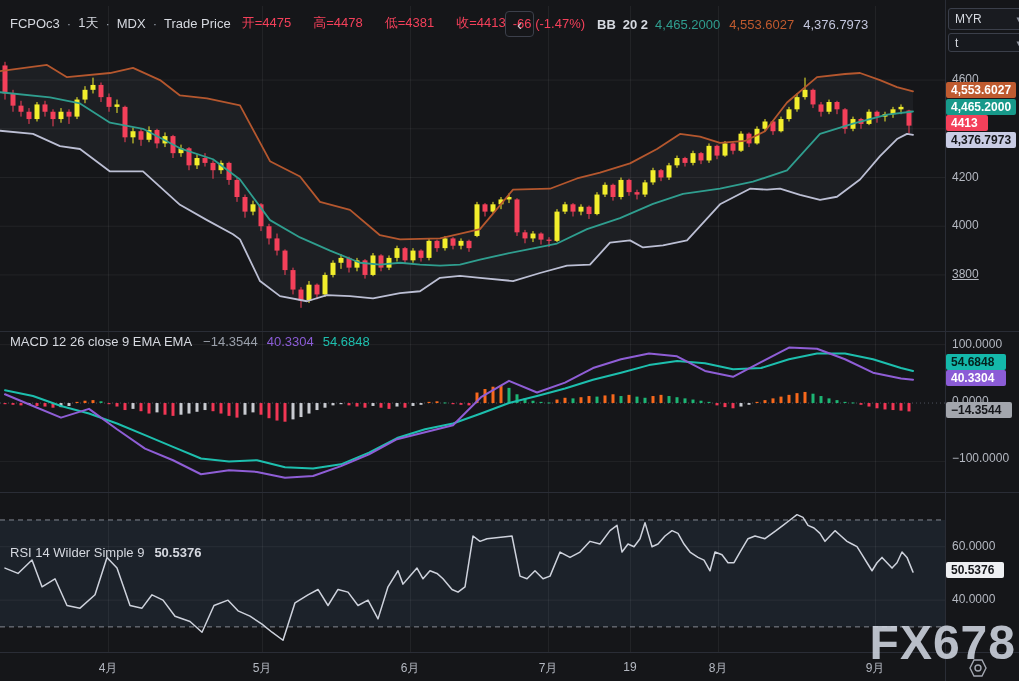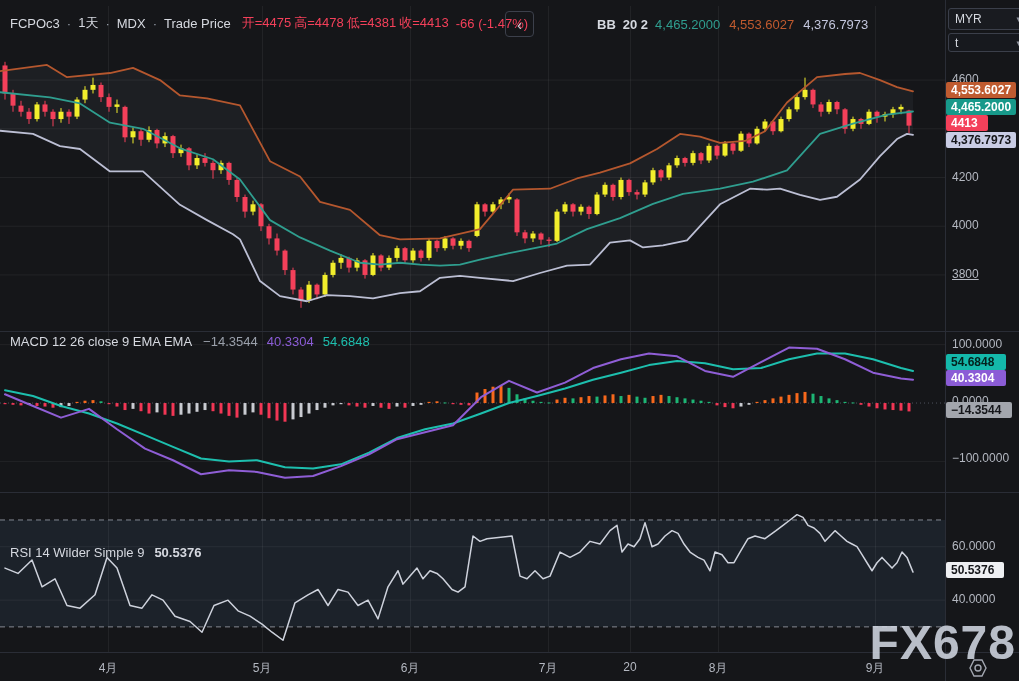--- a/index.html
+++ b/index.html
@@ -411,21 +411,21 @@
     </svg>
 
   <div class="legend" style="left:10px;top:14px;">
     <span>FCPOc3</span>
     <span class="dim">·</span>
     <span>1天</span>
     <span class="dim">·</span>
     <span>MDX</span>
     <span class="dim">·</span>
     <span>Trade Price</span>
-    <span id="ohlc-wrap" style="display:flex;gap:3px;margin-left:4px;">
+    <span id="ohlc-wrap" style="display:flex;gap:22px;margin-left:4px;">
         <span style="color: rgb(244, 64, 90);">开=4475</span>
         <span style="color: rgb(244, 64, 90);">高=4478</span>
         <span style="color: rgb(244, 64, 90);">低=4381</span>
         <span style="color: rgb(244, 64, 90);">收=4413</span>
       </span>
     <span class="red">-66 (-1.47%)</span>
   </div>
 
   <div class="legend" style="left:505px;top:11px;">
     <span class="backbtn">‹</span>
@@ -481,21 +481,21 @@
         <div class="tag" style="top: 562px; background: rgb(238, 239, 242); color: rgb(21, 22, 26); width: 48px;">50.5376</div>
       </div>
   </div>
 
   <div class="axisrow">
     <div id="axis-labels">
         <div class="axlbl" style="left: 108px;">4月</div>
         <div class="axlbl" style="left: 262px;">5月</div>
         <div class="axlbl" style="left: 410px;">6月</div>
         <div class="axlbl" style="left: 548px;">7月</div>
-        <div class="axlbl" style="left: 630px;">20</div>
+        <div class="axlbl" style="left: 630px;">19</div>
         <div class="axlbl" style="left: 718px;">8月</div>
         <div class="axlbl" style="left: 875px;">9月</div>
       </div>
     <svg width="34" height="26" style="position:absolute;left:962px;top:2px;">
       <polygon points="12,5 20,5 24,13 20,21 12,21 8,13" fill="none" stroke="#a3a7b1" stroke-width="1.4"></polygon>
       <circle cx="16" cy="13" r="3" fill="none" stroke="#a3a7b1" stroke-width="1.4"></circle>
     </svg>
   </div>
 
   <div class="watermark">FX678</div>

